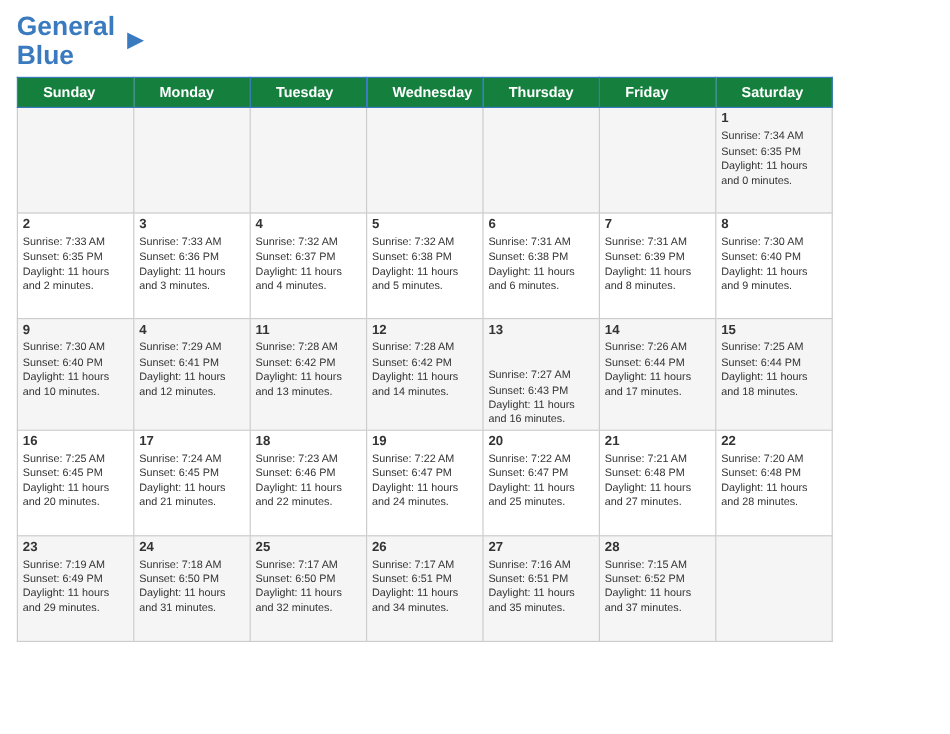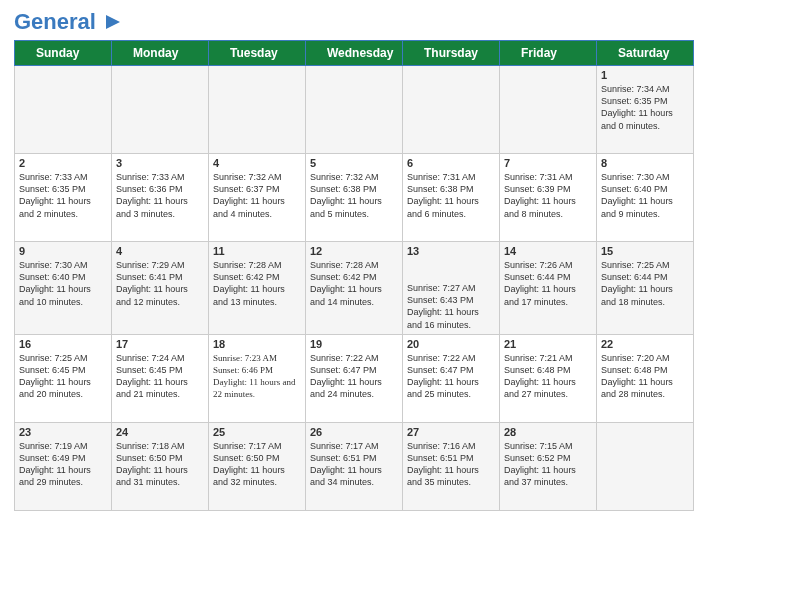--- a/index.html
+++ b/index.html
@@ -95,20 +95,21 @@
 </head>
 <body>
 
 <div class="container">
   <div class="header">
     <div class="logo">
       <div style="display:flex;flex-direction:column;line-height:1.1;">
         <span class="logo-text">
           <span>General</span>
         </span>
+        <span class="logo-text" style="color:#3a7abf;">Blue</span>
       </div>
       <div style="display:flex;align-items:center;margin-left:2px;">
         <svg width="22" height="22" viewBox="0 0 22 22">
           <polygon points="4,4 18,11 4,18" fill="#3a7abf"></polygon>
         </svg>
       </div>
     </div>
     <div class="title-area">
       <div class="month-title"></div>
       <div class="subtitle"></div>
@@ -238,21 +239,21 @@
 Daylight: 11 hours and 20 minutes.</div>
           </td>
           <td>
             <span class="day-num">17</span>
             <div class="cell-info" style="white-space: pre-line;">Sunrise: 7:24 AM
 Sunset: 6:45 PM
 Daylight: 11 hours and 21 minutes.</div>
           </td>
           <td>
             <span class="day-num">18</span>
-            <div class="cell-info" style="white-space: pre-line; font-family: Liberation Serif, serif;">Sunrise: 7:23 AM
+            <div class="cell-info" style="white-space: pre-line;">Sunrise: 7:23 AM
 Sunset: 6:46 PM
 Daylight: 11 hours and 22 minutes.</div>
           </td>
           <td>
             <span class="day-num">19</span>
             <div class="cell-info" style="white-space: pre-line;">Sunrise: 7:22 AM
 Sunset: 6:47 PM
 Daylight: 11 hours and 24 minutes.</div>
           </td>
           <td>

